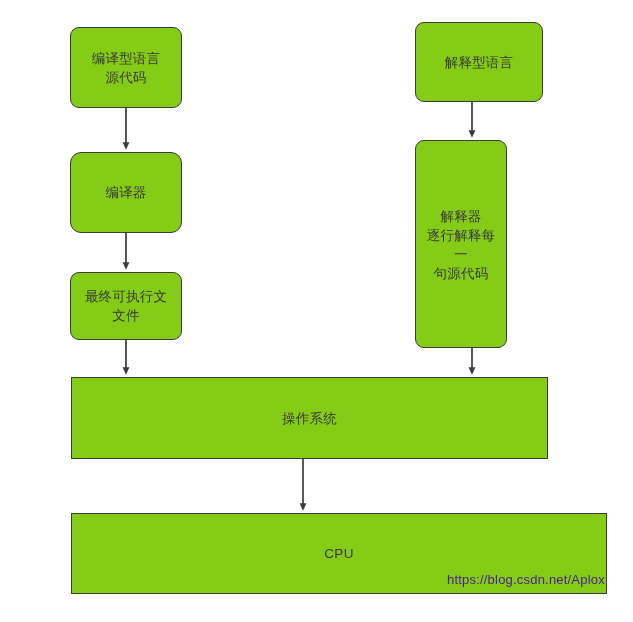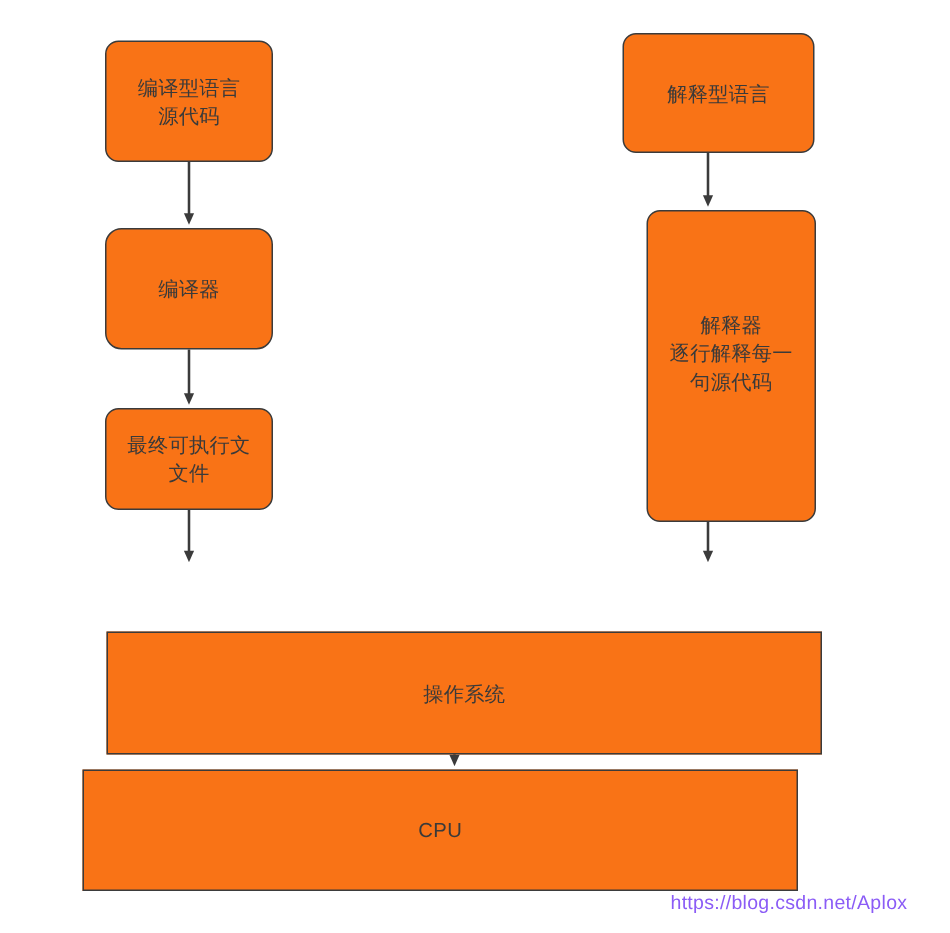--- a/index.html
+++ b/index.html
@@ -21,21 +21,21 @@
     position: absolute;
     left: 0;
     top: 0;
     width: 633px;
     height: 622px;
   }
 
   .node {
     position: absolute;
     box-sizing: border-box;
-    background: #f97316;
+    background: #84cc16;
     border: 1.6px solid #3b3b3b;
     display: flex;
     align-items: center;
     justify-content: center;
     text-align: center;
     z-index: 2;
   }
   .node.rounded {
     border-radius: 9px;
   }
@@ -53,31 +53,31 @@
   .node-label.latin {
     font-size: 13.5px;
     letter-spacing: 0.3px;
   }
 
   
   #node-compiled-source { left: 70px;  top: 27px;  width: 112px; height: 81px; }
   #node-compiler        { left: 70px;  top: 152px; width: 112px; height: 81px; border-radius: 11px; }
   #node-executable      { left: 70px;  top: 272px; width: 112px; height: 68px; }
   #node-interpreted-lang{ left: 415px; top: 22px;  width: 128px; height: 80px; }
-  #node-interpreter     { left: 415px; top: 140px; width: 113px; height: 208px; margin-left: 16px; }
+  #node-interpreter     { left: 415px; top: 140px; width: 92px; height: 208px; }
   #node-interpreter .node-label { align-self: flex-start; margin-top: 66px; }
-  #node-os              { left: 71px;  top: 377px; width: 477px; height: 82px; margin-top: 44px; }
-  #node-cpu             { left: 55px;  top: 513px; width: 477px; height: 81px; }
+  #node-os              { left: 71px;  top: 377px; width: 477px; height: 82px; }
+  #node-cpu             { left: 71px;  top: 513px; width: 536px; height: 81px; }
 
   #watermark {
     position: absolute;
     left: 447px;
-    top: 594px;
+    top: 572px;
     font-size: 13px;
-    color: #8b5cf6;
+    color: #4c1d95;
     letter-spacing: 0.2px;
     white-space: nowrap;
     font-family: "Liberation Sans", "DejaVu Sans", sans-serif;
     z-index: 3;
   }
 </style>
 </head>
 <body>
 
 <svg id="diagram-canvas" viewBox="0 0 633 622" xmlns="http://www.w3.org/2000/svg">

